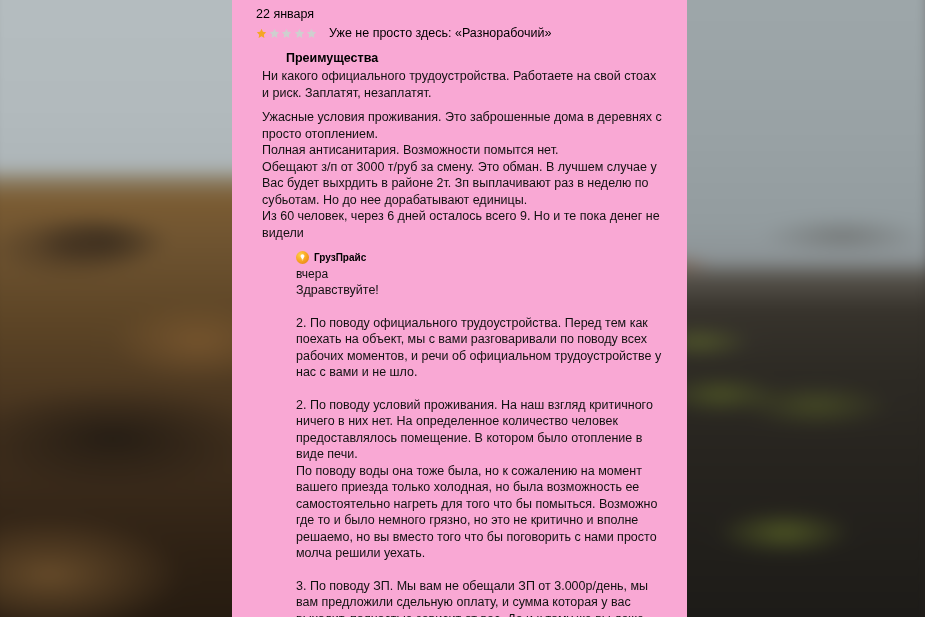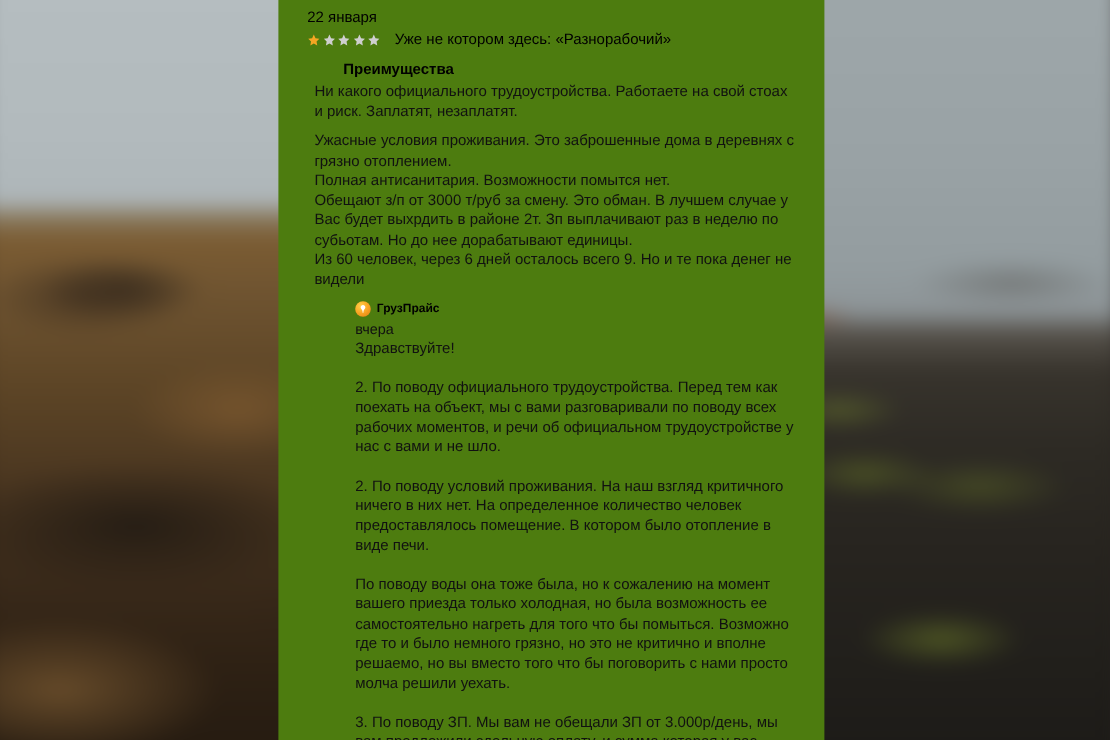--- a/index.html
+++ b/index.html
@@ -70,21 +70,21 @@
         #27241f 450px, #211f1b 540px, #1c1a17 617px);
   }
 
   
   .sheet {
     position: absolute;
     left: 232px;
     top: 0;
     width: 455px;
     height: 617px;
-    background: #4d7c0f;
+    background: #f9a8d4;
     overflow: hidden;
   }
   .sheet-inner {
     padding: 6px 22px 0 24px;
     box-sizing: border-box;
   }
 
   
   .review-date {
     font-size: 12.5px;
@@ -204,45 +204,45 @@
           <svg class="star" viewBox="0 0 24 24">
               <path fill="#cfcfcf" d="M12 1.8l3.1 6.6 7 1-5.1 5.1 1.3 7.2-6.3-3.5-6.3 3.5 1.3-7.2L1.9 9.4l7-1z"></path>
             </svg>
           <svg class="star" viewBox="0 0 24 24">
               <path fill="#cfcfcf" d="M12 1.8l3.1 6.6 7 1-5.1 5.1 1.3 7.2-6.3-3.5-6.3 3.5 1.3-7.2L1.9 9.4l7-1z"></path>
             </svg>
           <svg class="star" viewBox="0 0 24 24">
               <path fill="#cfcfcf" d="M12 1.8l3.1 6.6 7 1-5.1 5.1 1.3 7.2-6.3-3.5-6.3 3.5 1.3-7.2L1.9 9.4l7-1z"></path>
             </svg>
         </span>
-        <span class="rating-title">Уже не котором здесь: «Разнорабочий»</span>
+        <span class="rating-title">Уже не просто здесь: «Разнорабочий»</span>
       </div>
 
       <div class="section-heading">Преимущества</div>
       <p class="section-body">Ни какого официального трудоустройства. Работаете на свой стоах и риск. Заплатят, незаплатят.</p>
 
-      <p class="section-body no-gap" style="margin-bottom:0">Ужасные условия проживания. Это заброшенные дома в деревнях с грязно отоплением.</p>
+      <p class="section-body no-gap" style="margin-bottom:0">Ужасные условия проживания. Это заброшенные дома в деревнях с просто отоплением.</p>
       <p class="section-body" style="margin-bottom:0">Полная антисанитария. Возможности помытся нет.</p>
       <p class="section-body" style="margin-bottom:0">Обещают з/п от 3000 т/руб за смену. Это обман. В лучшем случае у Вас будет выхрдить в районе 2т. Зп выплачивают раз в неделю по субьотам. Но до нее дорабатывают единицы.</p>
       <p class="section-body">Из 60 человек, через 6 дней осталось всего 9. Но и те пока денег не видели</p>
 
       <div class="reply">
         <div class="reply-head">
           <span class="avatar">
             <svg width="9" height="9" viewBox="0 0 24 24">
                 <path fill="#ffffff" d="M12 3c-3 0-5.2 2.3-5.2 5.2 0 2.2 1.3 3.6 2.3 4.8.5.6.8 1 .8 1.6v1.1h4.2v-1.1c0-.6.3-1 .8-1.6 1-1.2 2.3-2.6 2.3-4.8C17.2 5.3 15 3 12 3zm-2.1 14.4h4.2v1.3H9.9zm.4 2.3h3.4c-.2.8-.9 1.3-1.7 1.3s-1.5-.5-1.7-1.3z"></path>
               </svg>
           </span>
           <span class="reply-author">ГрузПрайс</span>
         </div>
         <p class="reply-time">вчера</p>
         <p class="reply-greeting">Здравствуйте!</p>
 
         <p class="reply-para">2. По поводу официального трудоустройства. Перед тем как поехать на объект, мы с вами разговаривали по поводу всех рабочих моментов, и речи об официальном трудоустройстве у нас с вами и не шло.</p>
-        <p class="reply-para" style="margin-bottom:16px">2. По поводу условий проживания. На наш взгляд критичного ничего в них нет. На определенное количество человек предоставлялось помещение. В котором было отопление в виде печи.</p>
+        <p class="reply-para" style="margin-bottom:0">2. По поводу условий проживания. На наш взгляд критичного ничего в них нет. На определенное количество человек предоставлялось помещение. В котором было отопление в виде печи.</p>
         <p class="reply-para">По поводу воды она тоже была, но к сожалению на момент вашего приезда только холодная, но была возможность ее самостоятельно нагреть для того что бы помыться. Возможно где то и было немного грязно, но это не критично и вполне решаемо, но вы вместо того что бы поговорить с нами просто молча решили уехать.</p>
         <p class="reply-para" style="margin-bottom:0">3. По поводу ЗП. Мы вам не обещали ЗП от 3.000р/день, мы вам предложили сдельную оплату, и сумма которая у вас выходит, полностью зависит от вас. Да и к тому же вы даже дня там проработать не успели, как вы можете делать выводы по поводу того какой объём там можно выполнять? (Как вы все знаете работа зачастую идёт быстрее чем может показаться на 1 взгляд из-за того что руки к ней привыкают).</p>
 
       </div>
 
     </div>
   </div>
 
 </div>
 

